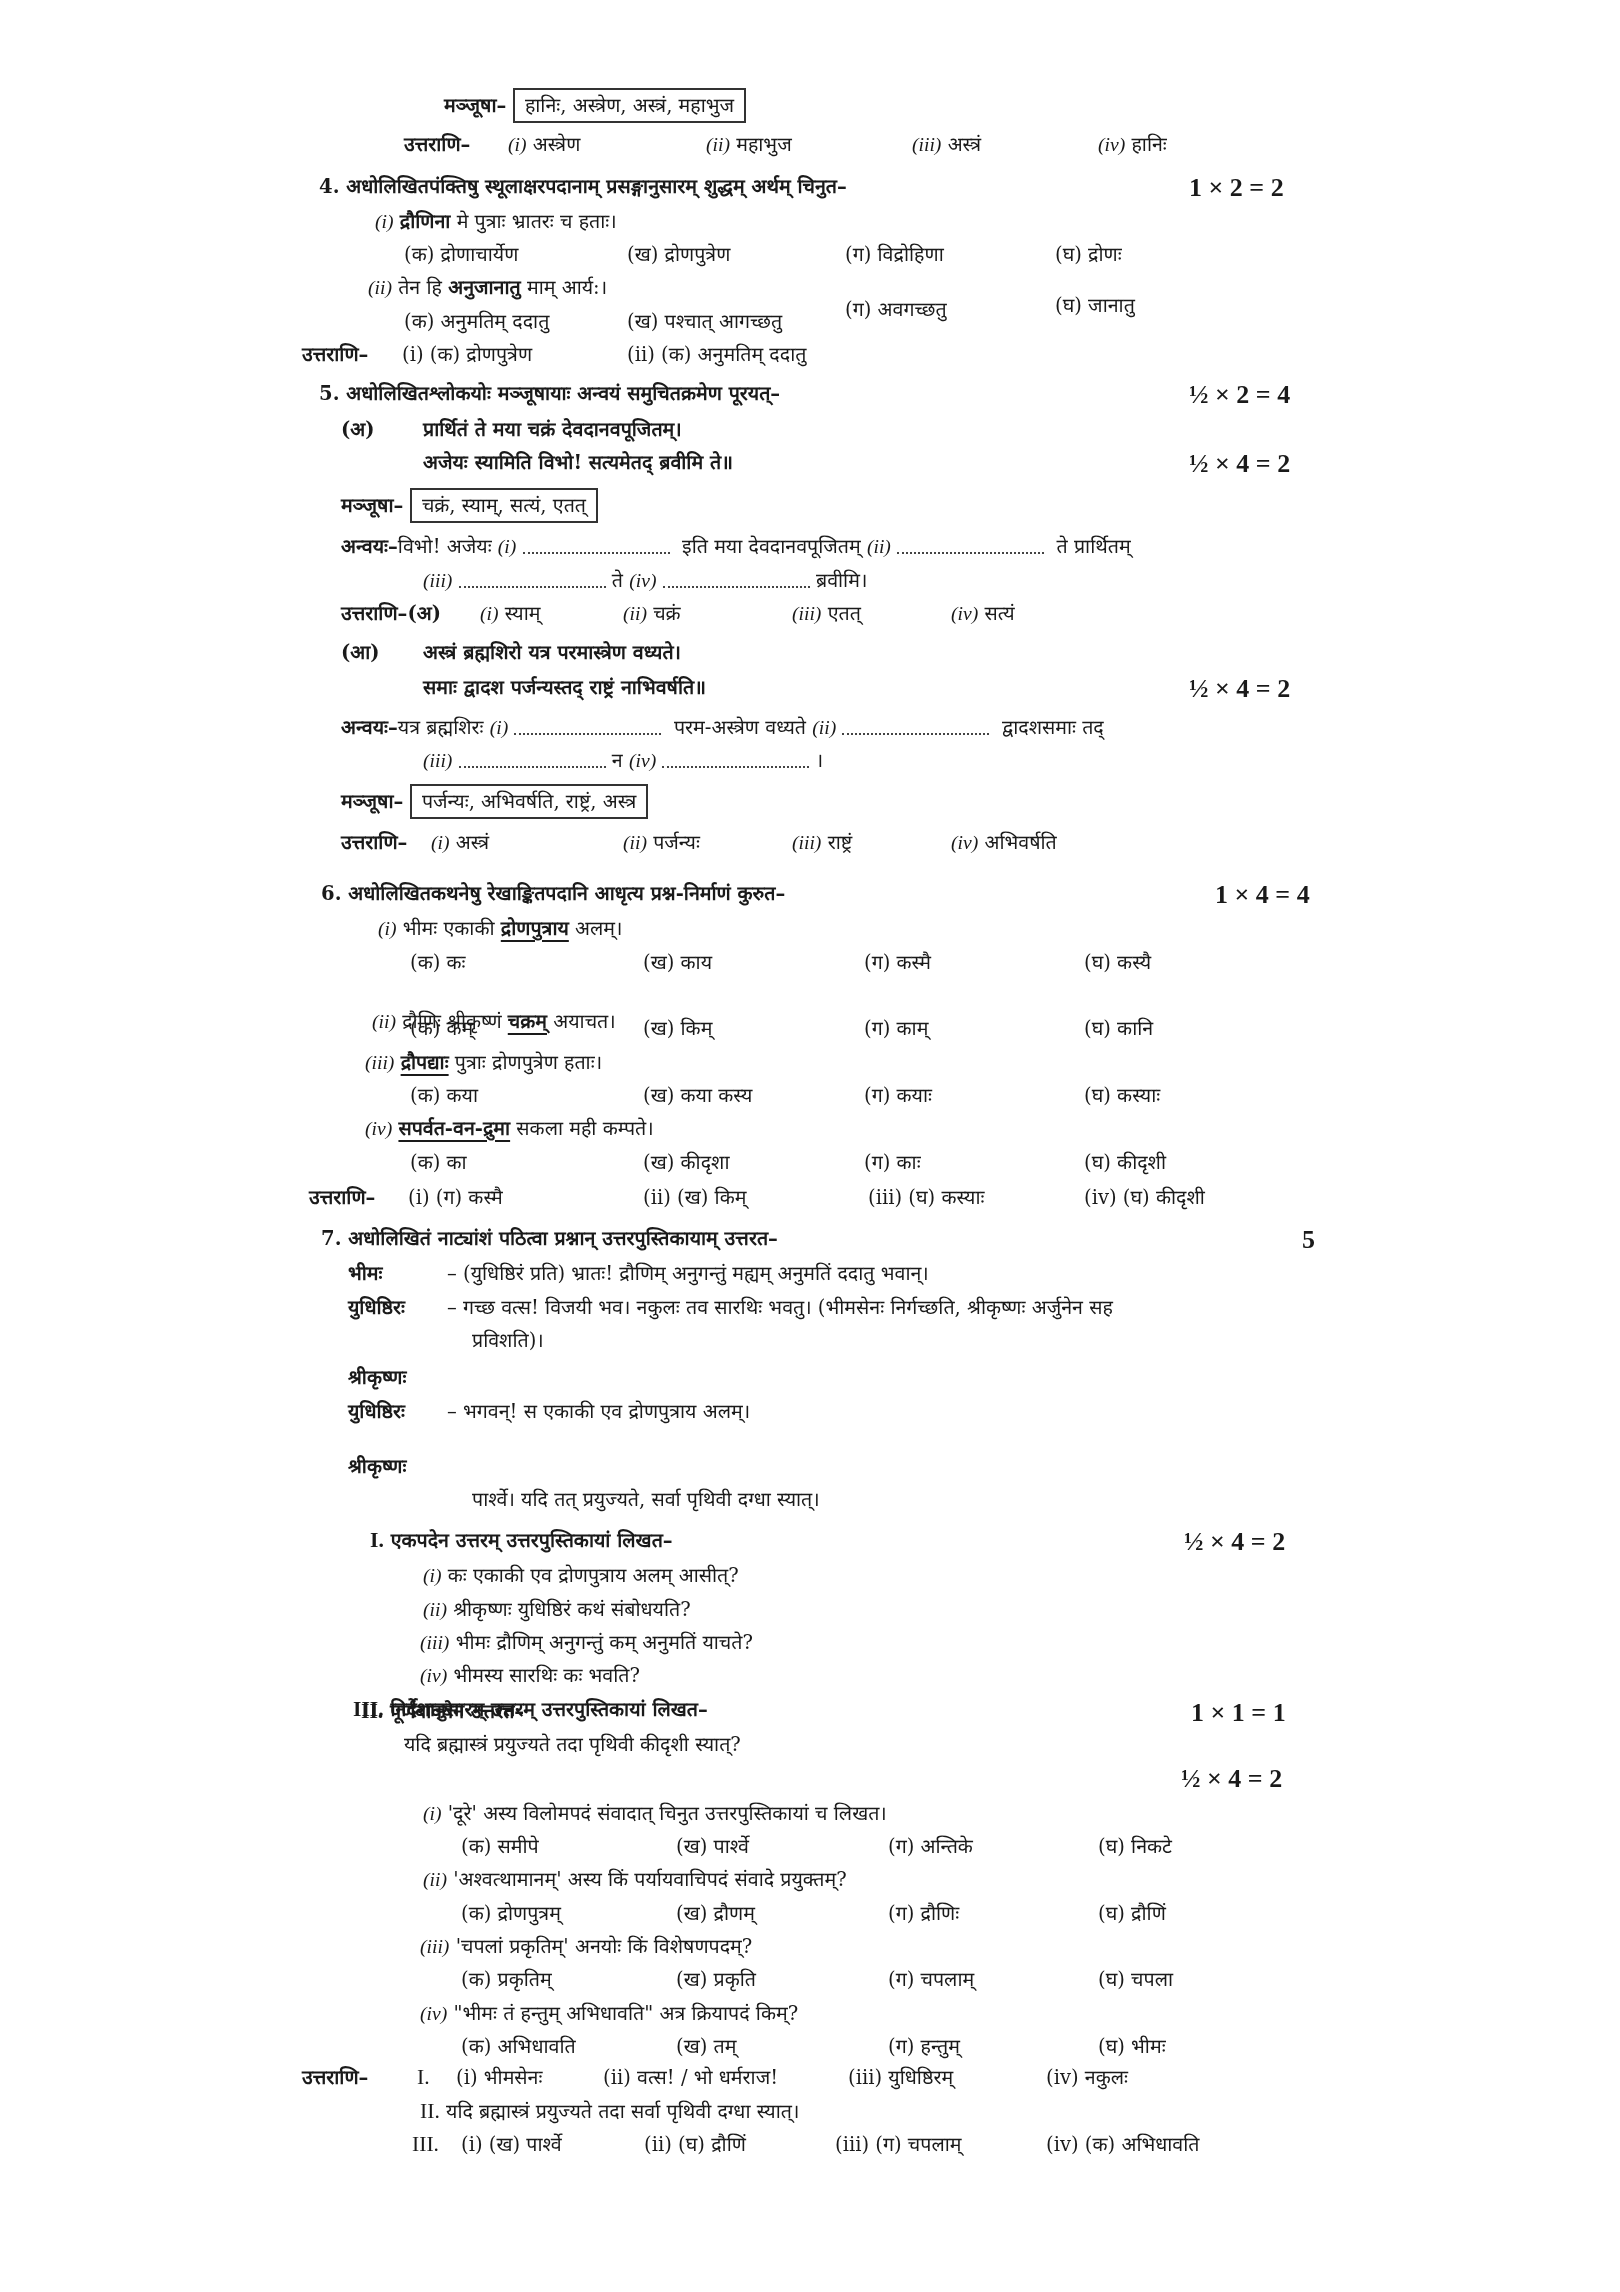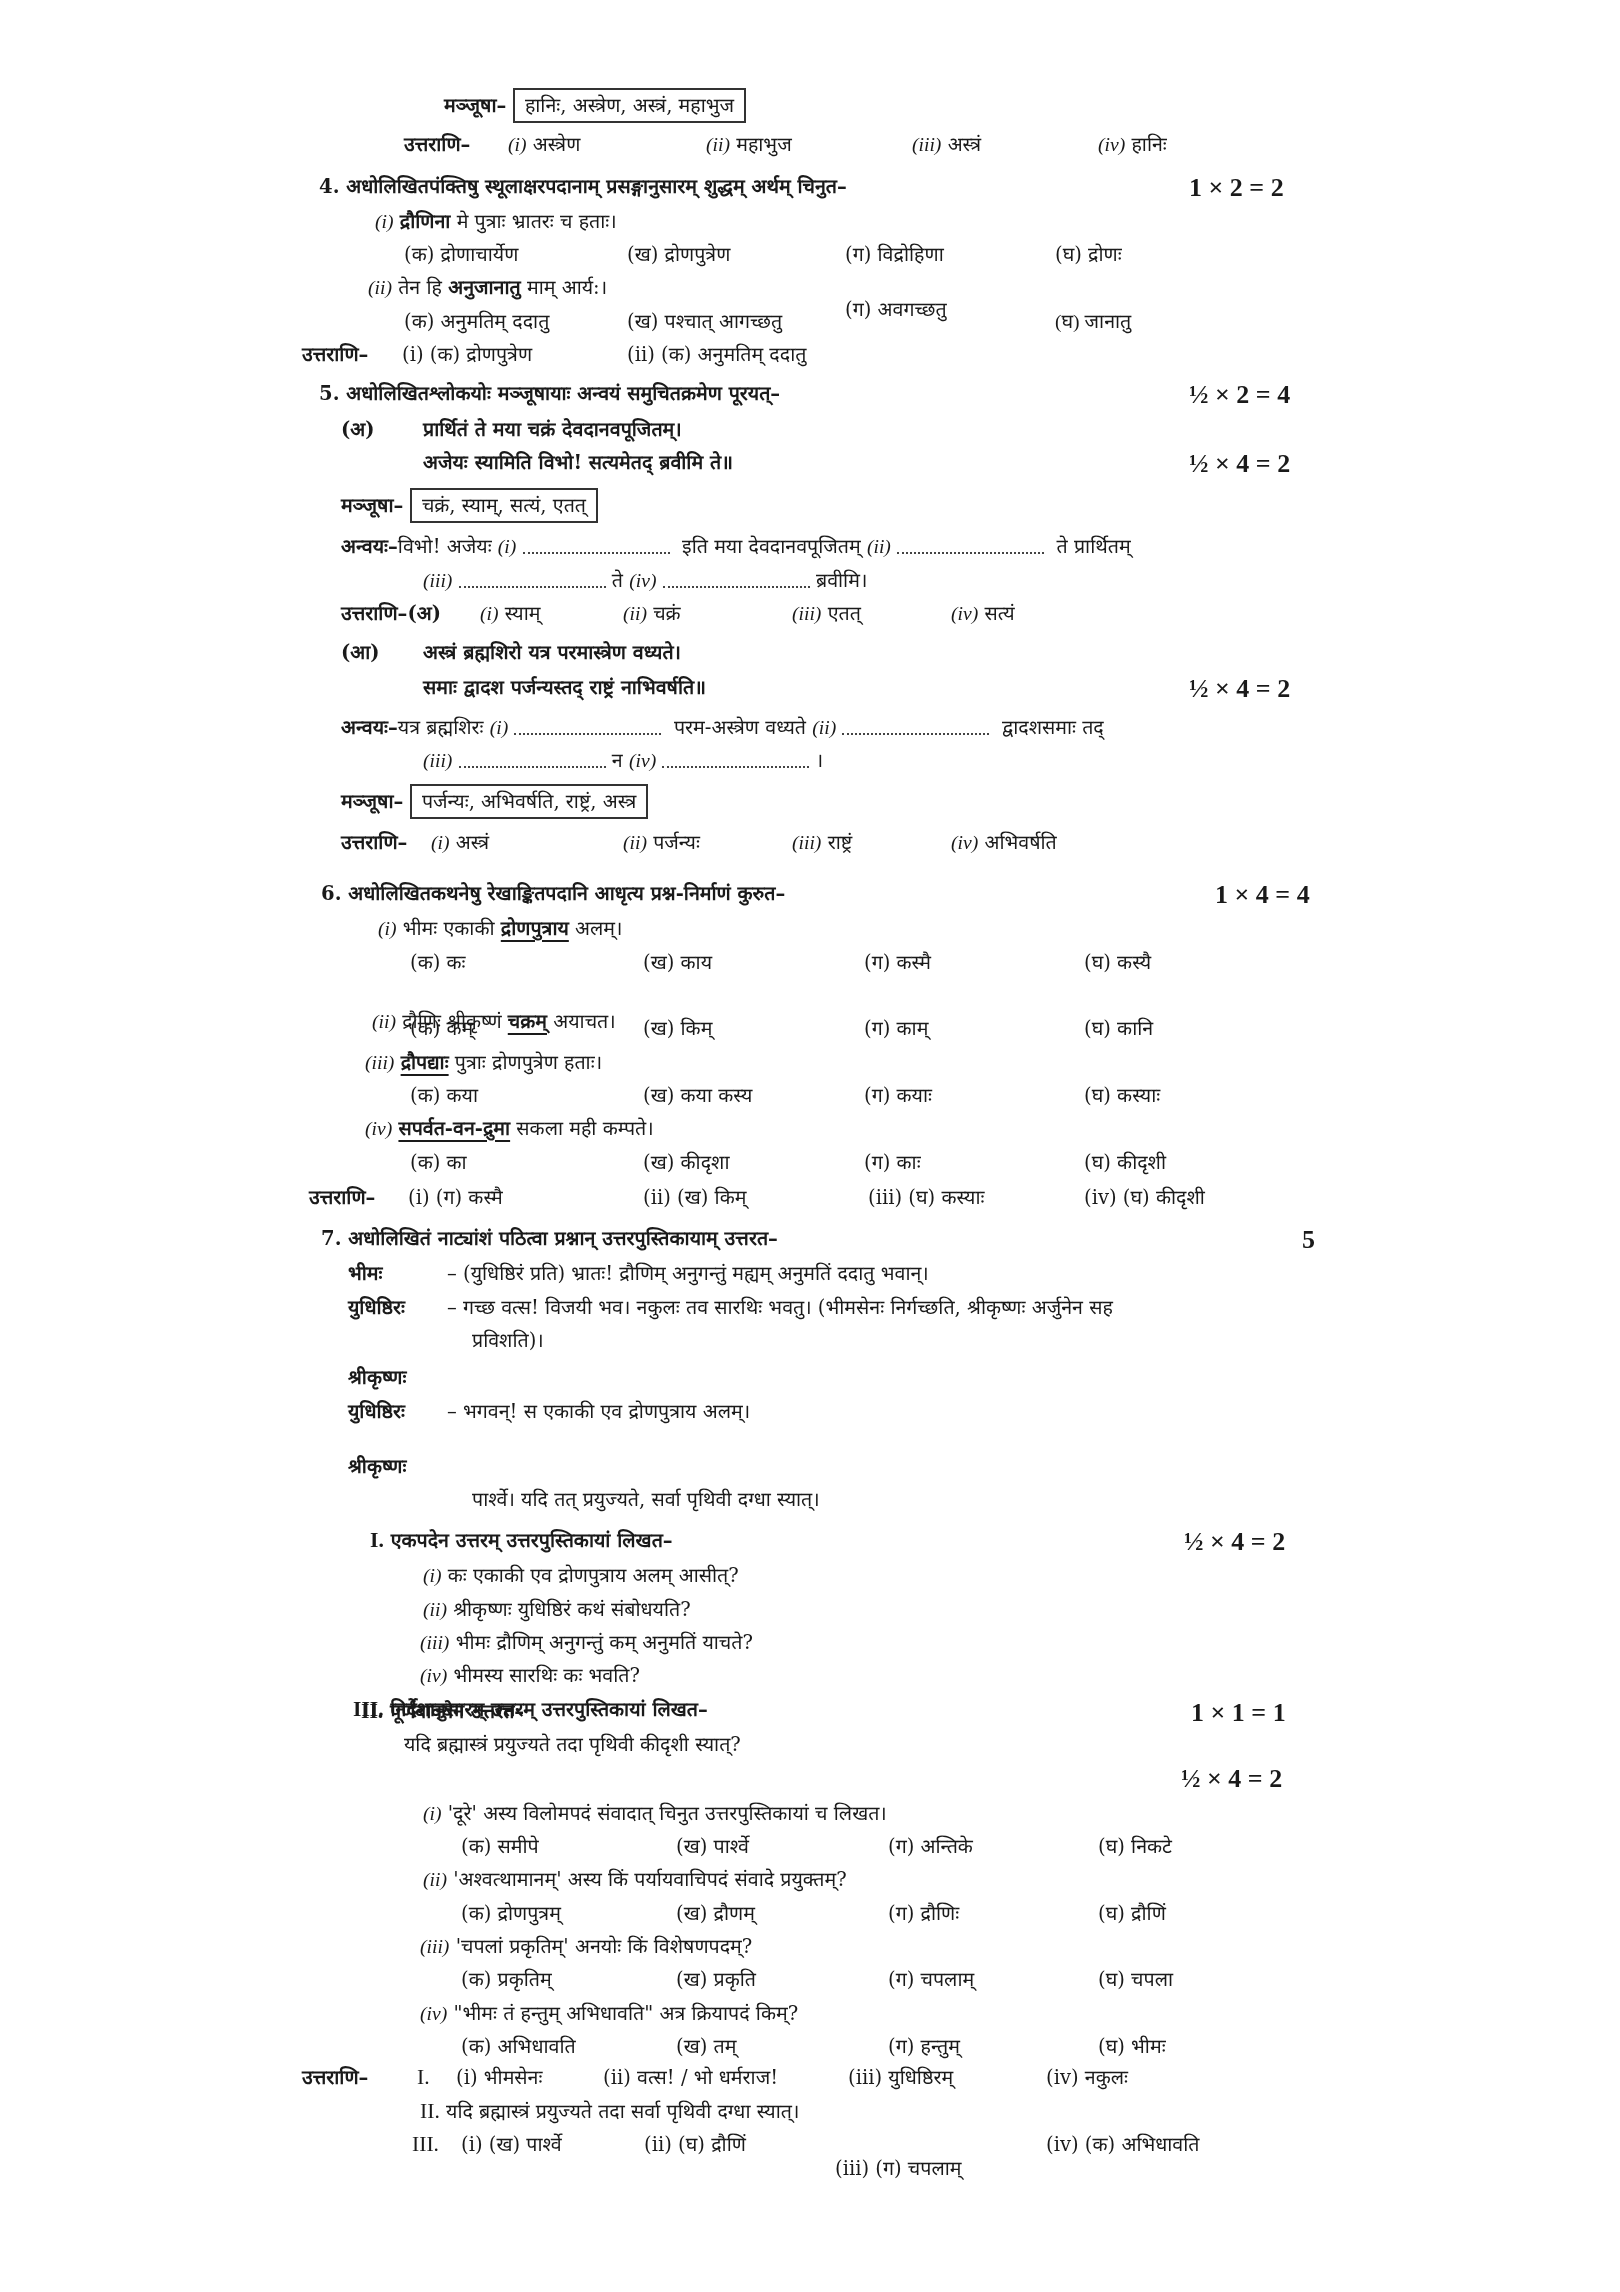--- a/index.html
+++ b/index.html
@@ -41,21 +41,21 @@
   <div class="opt" style="left:627px;top:241px;">(ख) द्रोणपुत्रेण</div>
   <div class="opt" style="left:845px;top:241px;">(ग) विद्रोहिणा</div>
   <div class="opt" style="left:1055px;top:241px;">(घ) द्रोणः</div>
 
   <div class="ln" style="left:368px;top:274px;">
     <span class="rn">(ii)</span> <span>तेन हि </span><b>अनुजानातु</b><span> माम् आर्य:।</span>
   </div>
   <div class="opt" style="left:404px;top:308px;">(क) अनुमतिम् ददातु</div>
   <div class="opt" style="left:627px;top:308px;">(ख) पश्चात् आगच्छतु</div>
   <div class="opt" style="left:845px;top:296px;">(ग) अवगच्छतु</div>
-  <div class="opt" style="left:1055px;top:308px;font-family:Liberation Serif, serif;">(घ) जानातु</div>
+  <div class="opt" style="left:1055px;top:292px;">(घ) जानातु</div>
 
   <div class="ln b" style="left:302px;top:341px;">उत्तराणि–</div>
   <div class="opt" style="left:402px;top:341px;">(i) (क) द्रोणपुत्रेण</div>
   <div class="opt" style="left:627px;top:341px;">(ii) (क) अनुमतिम् ददातु</div>
 
   <div class="ln b" style="left:319px;top:380px;">5. अधोलिखितश्लोकयोः मञ्जूषायाः अन्वयं समुचितक्रमेण पूरयत्–</div>
   <div class="marks" style="left:1189px;top:380px;">½ × 2 = 4</div>
 
   <div class="ln b" style="left:341px;top:416px;">(अ)</div>
   <div class="ln b" style="left:423px;top:416px;">प्रार्थितं ते मया चक्रं देवदानवपूजितम्।</div>
@@ -233,17 +233,17 @@
 
   <div class="ln" style="left:420px;top:2098px;">
     <span class="roman" style="font-weight:normal;">II.</span> <span>यदि ब्रह्मास्त्रं प्रयुज्यते तदा सर्वा पृथिवी दग्धा स्यात्।</span>
   </div>
 
   <div class="ln" style="left:412px;top:2131px;">
     <span class="roman" style="font-weight:normal;">III.</span>
   </div>
   <div class="opt" style="left:461px;top:2131px;">(i) (ख) पार्श्वे</div>
   <div class="opt" style="left:644px;top:2131px;">(ii) (घ) द्रौणिं</div>
-  <div class="opt" style="left:835px;top:2131px;margin-top:24px;">(iii) (ग) चपलाम्</div>
+  <div class="opt" style="left:835px;top:2131px;">(iii) (ग) चपलाम्</div>
   <div class="opt" style="left:1046px;top:2131px;">(iv) (क) अभिधावति</div>
 
 </div>
 
 
 </body></html>

